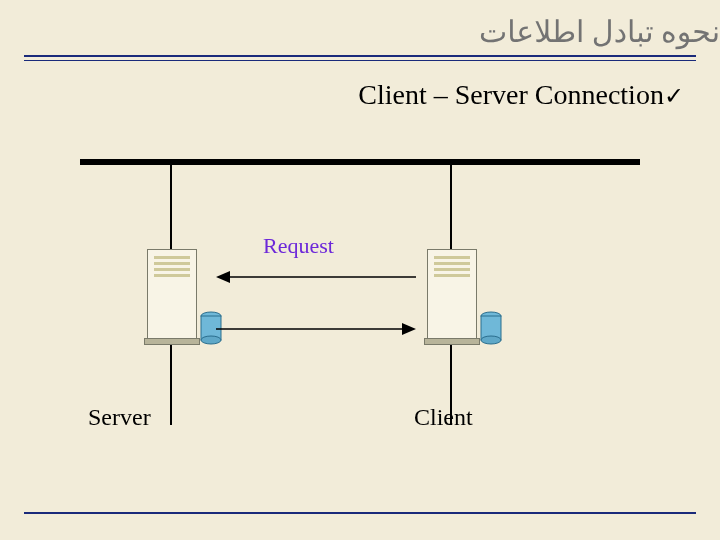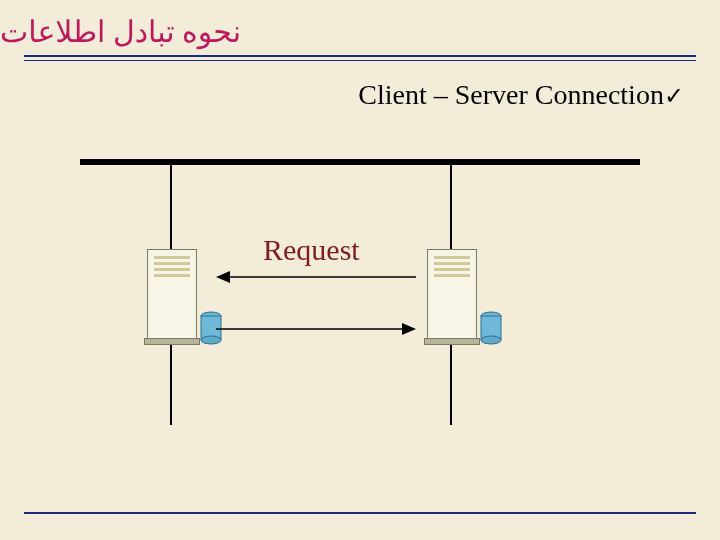--- a/index.html
+++ b/index.html
@@ -6,23 +6,23 @@
     margin: 0;
     padding: 0;
     width: 720px;
     height: 540px;
     background: #f2ecd9;
     font-family: "Times New Roman", serif;
     position: relative;
     overflow: hidden;
   }
   .title {
-    text-align: left;
+    text-align: right;
     font-size: 30px;
-    color: #be185d;
+    color: #737373;
     padding: 14px 0 6px 0;
     direction: rtl;
   }
   .title-rule {
     margin: 0 24px;
     border: 0;
     border-top: 2.5px solid #1a2a7a;
     height: 0;
   }
   .title-rule.thin {
@@ -98,22 +98,22 @@
     position: absolute;
     left: 136px;
     width: 200px;
     height: 20px;
   }
   .arrow.req { top: 108px; }
   .arrow.res { top: 160px; }
   .arrow svg { width: 200px; height: 20px; display:block; }
   .arrow-label {
     position: absolute;
-    font-size: 30px;
-    color: #7f1d1d;
+    font-size: 22px;
+    color: #6d28d9;
   }
   .lbl-req { top: 74px;  left: 183px; }
   .lbl-res { top: 186px; left: 178px; }
   .node-label {
     position: absolute;
     font-size: 24px;
     color: #000;
   }
   .lbl-server { top: 245px; left: 8px; }
   .lbl-client { top: 245px; left: 334px; }
@@ -182,15 +182,17 @@
       </svg>
   </div>
 
   <div class="arrow res">
     <svg viewBox="0 0 200 20">
         <line x1="0" y1="10" x2="188" y2="10" stroke="#000" stroke-width="1.5"></line>
         <polygon points="200,10 186,4 186,16" fill="#000"></polygon>
       </svg>
   </div>
 
+  <div class="node-label lbl-server">Server</div>
+  <div class="node-label lbl-client">Client</div>
 </div>
 
 <hr class="footer-rule">
 
 </body></html>

